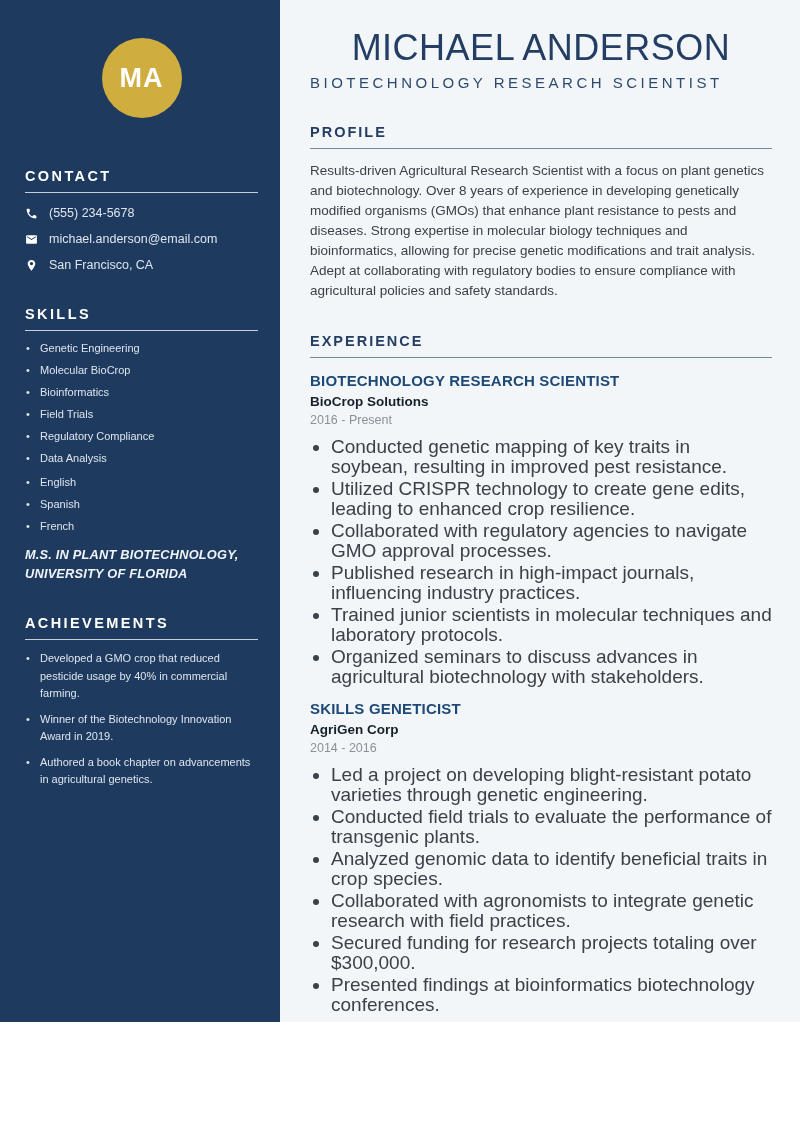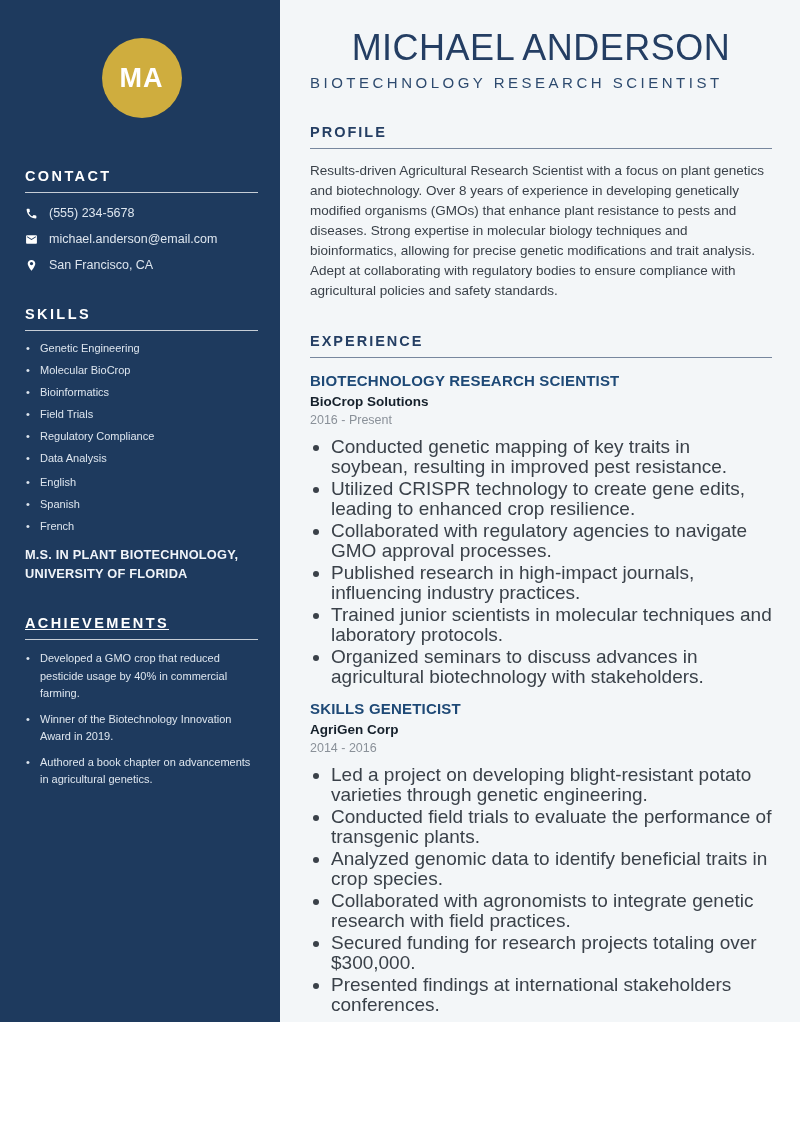--- a/index.html
+++ b/index.html
@@ -21,35 +21,35 @@
     color:var(--sidebar-text);padding:0 22px 20px 25px;}
   .avatar{width:80px;height:80px;border-radius:50%;background:var(--avatar-bg);
     margin:38px auto 0;display:flex;align-items:center;justify-content:center;
     font-size:27px;font-weight:700;color:#ffffff;letter-spacing:1px;}
   .side-heading{color:#ffffff;font-size:14.5px;font-weight:700;letter-spacing:2.4px;
     padding-bottom:8px;border-bottom:1px solid rgba(255,255,255,0.75);}
   .mt-contact{margin-top:50px;}
   .mt-skills{margin-top:34px;}
   .mt-languages{margin-top:33px;}
   .mt-education{margin-top:26px;}
-  .mt-achievements{margin-top:32px;text-decoration:underline;}
+  .mt-achievements{margin-top:32px;}
 
   .contact-list{margin-top:13px;}
   .contact-row{display:flex;align-items:center;gap:11px;margin-bottom:12px;
     font-size:12.5px;line-height:14px;}
   .contact-row svg{width:13px;height:13px;fill:#ffffff;flex-shrink:0;}
 
   .side-list{list-style:none;margin:10px 0 0;padding:0;font-size:11px;}
   .side-list li{position:relative;padding-left:15px;margin-bottom:8px;line-height:14px;}
   .side-list li::before{content:"\2022";position:absolute;left:1px;top:0;}
 
   .ach-list li{line-height:17.5px;margin-bottom:8px;}
 
   .edu-text{margin-top:12px;font-size:12.8px;font-weight:700;line-height:19px;
-    color:#f0f4f9;letter-spacing:0.2px;}
+    color:#f0f4f9;letter-spacing:0.2px;font-style:italic;}
 
   
   .main{flex:1;box-sizing:border-box;background:var(--main-bg);padding:27px 28px 0 30px;}
   .name{font-size:36px;font-weight:400;color:var(--heading-navy);
     letter-spacing:0.5px;line-height:42px;text-align:center;}
   .headline{margin-top:5px;font-size:15px;font-weight:500;letter-spacing:3.5px;
     color:#2d4a6e;line-height:18px;}
   .section-heading{margin-top:32px;font-size:14.5px;font-weight:700;letter-spacing:2px;
     color:var(--heading-navy);padding-bottom:8px;border-bottom:1px solid rgba(36,62,99,0.6);}
   .profile-text{margin-top:12px;font-size:13.5px;line-height:20px;color:var(--body-text);}
@@ -147,18 +147,18 @@
     <section class="job">
       <div class="job-title">SKILLS GENETICIST</div>
       <div class="job-company">AgriGen Corp</div>
       <div class="job-dates">2014 - 2016</div>
       <ul class="job-bullets">
           <li>Led a project on developing blight-resistant potato varieties through genetic engineering.</li>
           <li>Conducted field trials to evaluate the performance of transgenic plants.</li>
           <li>Analyzed genomic data to identify beneficial traits in crop species.</li>
           <li>Collaborated with agronomists to integrate genetic research with field practices.</li>
           <li>Secured funding for research projects totaling over $300,000.</li>
-          <li>Presented findings at international stakeholders conferences.</li>
+          <li>Presented findings at bioinformatics biotechnology conferences.</li>
         </ul>
     </section>
 
   </main>
 </div>
 
 </body></html>

